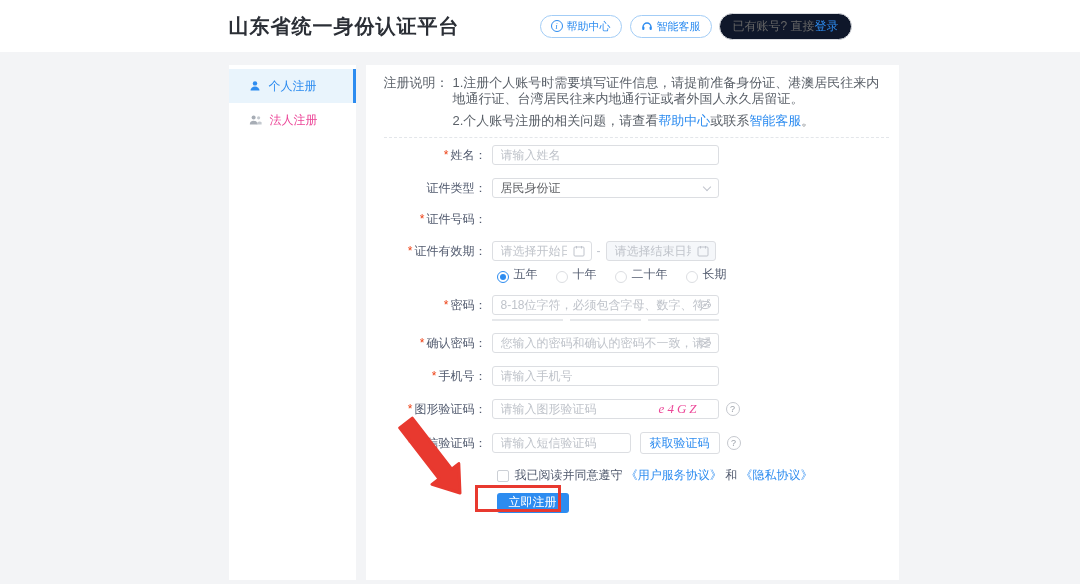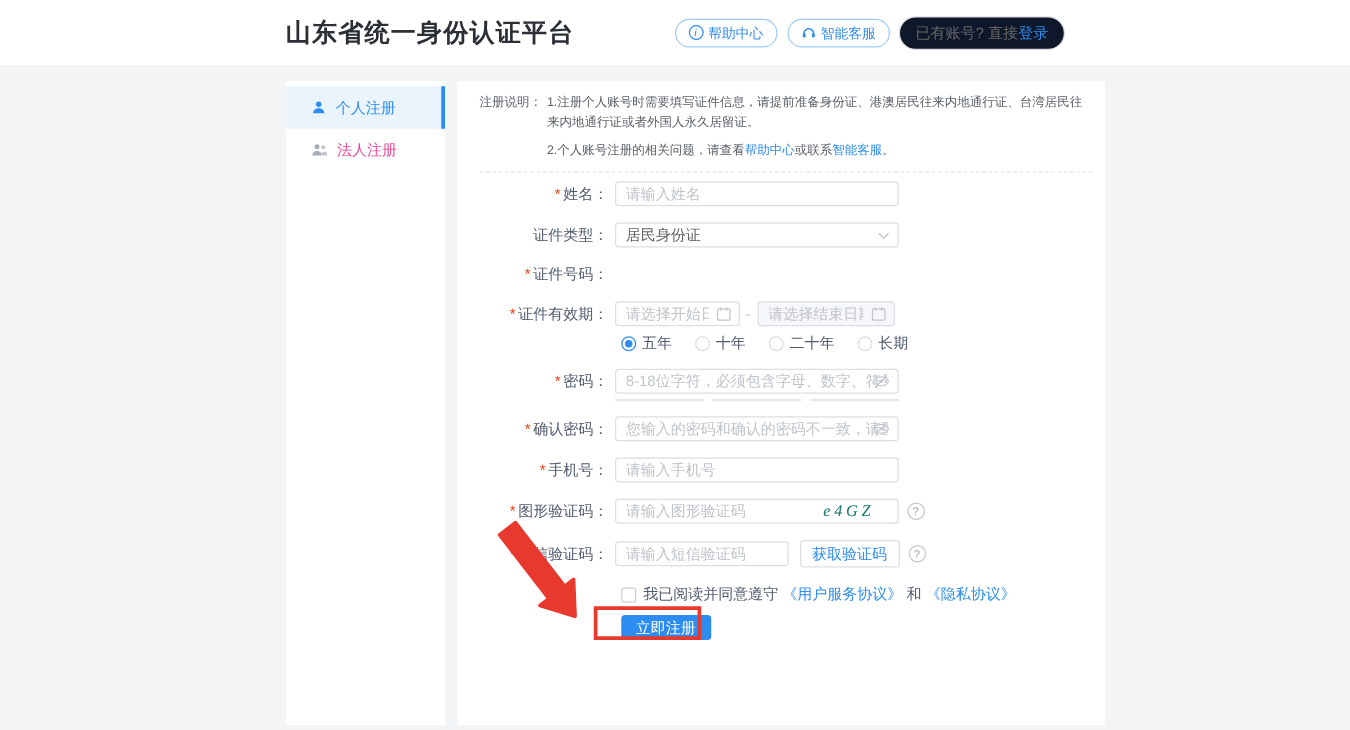--- a/index.html
+++ b/index.html
@@ -22,21 +22,21 @@
   
   .content { width:623px; margin:13px auto 0; display:flex; gap:10px; height:515px; }
   .sidebar { width:127px; background:#fff; padding-top:4px; flex-shrink:0; }
   .side-item { position:relative; height:34px; display:flex; align-items:center; gap:8px;
                padding-left:20px; font-size:12px; color:#ec4899; cursor:pointer; }
   .side-item.active { background:#e9f4fc; color:#2d8cf0; }
   .side-item.active .bar { position:absolute; right:0; top:0; width:3px; height:100%; background:#2d8cf0; }
   .main-card { flex:1; background:#fff; padding:10px 8px 0 18px; }
 
   
-  .notice { display:flex; font-size:10px; color:#5a6068; line-height:16px;justify-content:flex-end; }
+  .notice { display:flex; font-size:13px; color:#5a6068; line-height:16px;justify-content:flex-end; }
   .notice-label { white-space:nowrap; margin-right:4px; }
   .notice-body { width:438px; }
   .notice-body p + p { margin-top:6px; }
   .blue { color:#2d8cf0; cursor:pointer; }
   .divider { border-bottom:1px dashed #e3e6ea; margin:8px 2px 7px 0; }
 
   
   .form-row { display:flex; align-items:center; margin-bottom:13px; }
   .lbl { width:108px; text-align:right; font-size:12px; color:#515a6e; padding-right:5px; white-space:nowrap; flex-shrink:0; }
   .req { color:#ed4014; margin-right:2px; }
@@ -48,28 +48,28 @@
          font-size:12px; color:#606266; display:flex; align-items:center; justify-content:space-between; cursor:pointer; background:#fff; }
   .chev { width:6px; height:6px; border-right:1px solid #c0c4cc; border-bottom:1px solid #c0c4cc;
           transform:rotate(45deg); margin-top:-3px; }
   .date-inp { position:relative; }
   .date-inp .inp { padding-right:24px; }
   .date-inp.small .inp { width:100px; }
   .date-inp.small2 .inp { width:110px; background:#f5f7fa; }
   .cal { position:absolute; right:7px; top:4px; pointer-events:none; }
   .dash { margin:0 5px; color:#c0c4cc; font-size:12px; }
   .radio-row { display:flex; align-items:center; gap:18px; margin:-7px 0 12px 113px; }
-  .radio { display:inline-flex; align-items:center; gap:5px; font-size:12px; color:#515a6e; cursor:pointer; }
+  .radio { display:inline-flex; align-items:flex-end; gap:5px; font-size:12px; color:#515a6e; cursor:pointer; }
   .rc { width:12px; height:12px; border-radius:50%; border:1px solid #dcdee2; background:#fff; position:relative; }
   .rc.on { border-color:#2d8cf0; }
   .rc.on::after { content:""; position:absolute; left:2px; top:2px; width:6px; height:6px; border-radius:50%; background:#2d8cf0; }
   .eye { position:absolute; right:32px; top:4px; cursor:pointer; }
   .strength { position:absolute; left:0; top:24px; width:227px; display:flex; gap:7px; }
   .strength span { flex:1; height:2px; background:#e6e8eb; }
-  .cap-text { position:absolute; right:40px; top:2px; font-size:13px; font-style:italic; color:#0f766e;
+  .cap-text { position:absolute; right:40px; top:2px; font-size:13px; font-style:italic; color:#ec4899;
               font-family:"Liberation Serif","DejaVu Serif",serif; letter-spacing:3px; }
   .qmark { width:14px; height:14px; border:1px solid #c5c8ce; border-radius:50%; color:#9aa0a8; font-size:9px;
            display:inline-flex; align-items:center; justify-content:center; margin-left:7px; cursor:pointer; flex-shrink:0; }
   .inp.sms { width:139px; }
   .get-code { width:80px; height:22px; margin-left:9px; border:1px solid #dcdee2; border-radius:3px; background:#fff;
               color:#2d8cf0; font-size:12px; cursor:pointer; }
   .agree-row { display:flex; align-items:center; gap:6px; margin:5px 0 0 113px; font-size:12px; color:#515a6e; }
   .cbx { width:12px; height:12px; border:1px solid #ccd0d6; border-radius:2px; background:#fff; cursor:pointer; flex-shrink:0; }
   .submit-row { margin:8px 0 0 113px; }
   .btn-wrap { position:relative; display:inline-block; }

